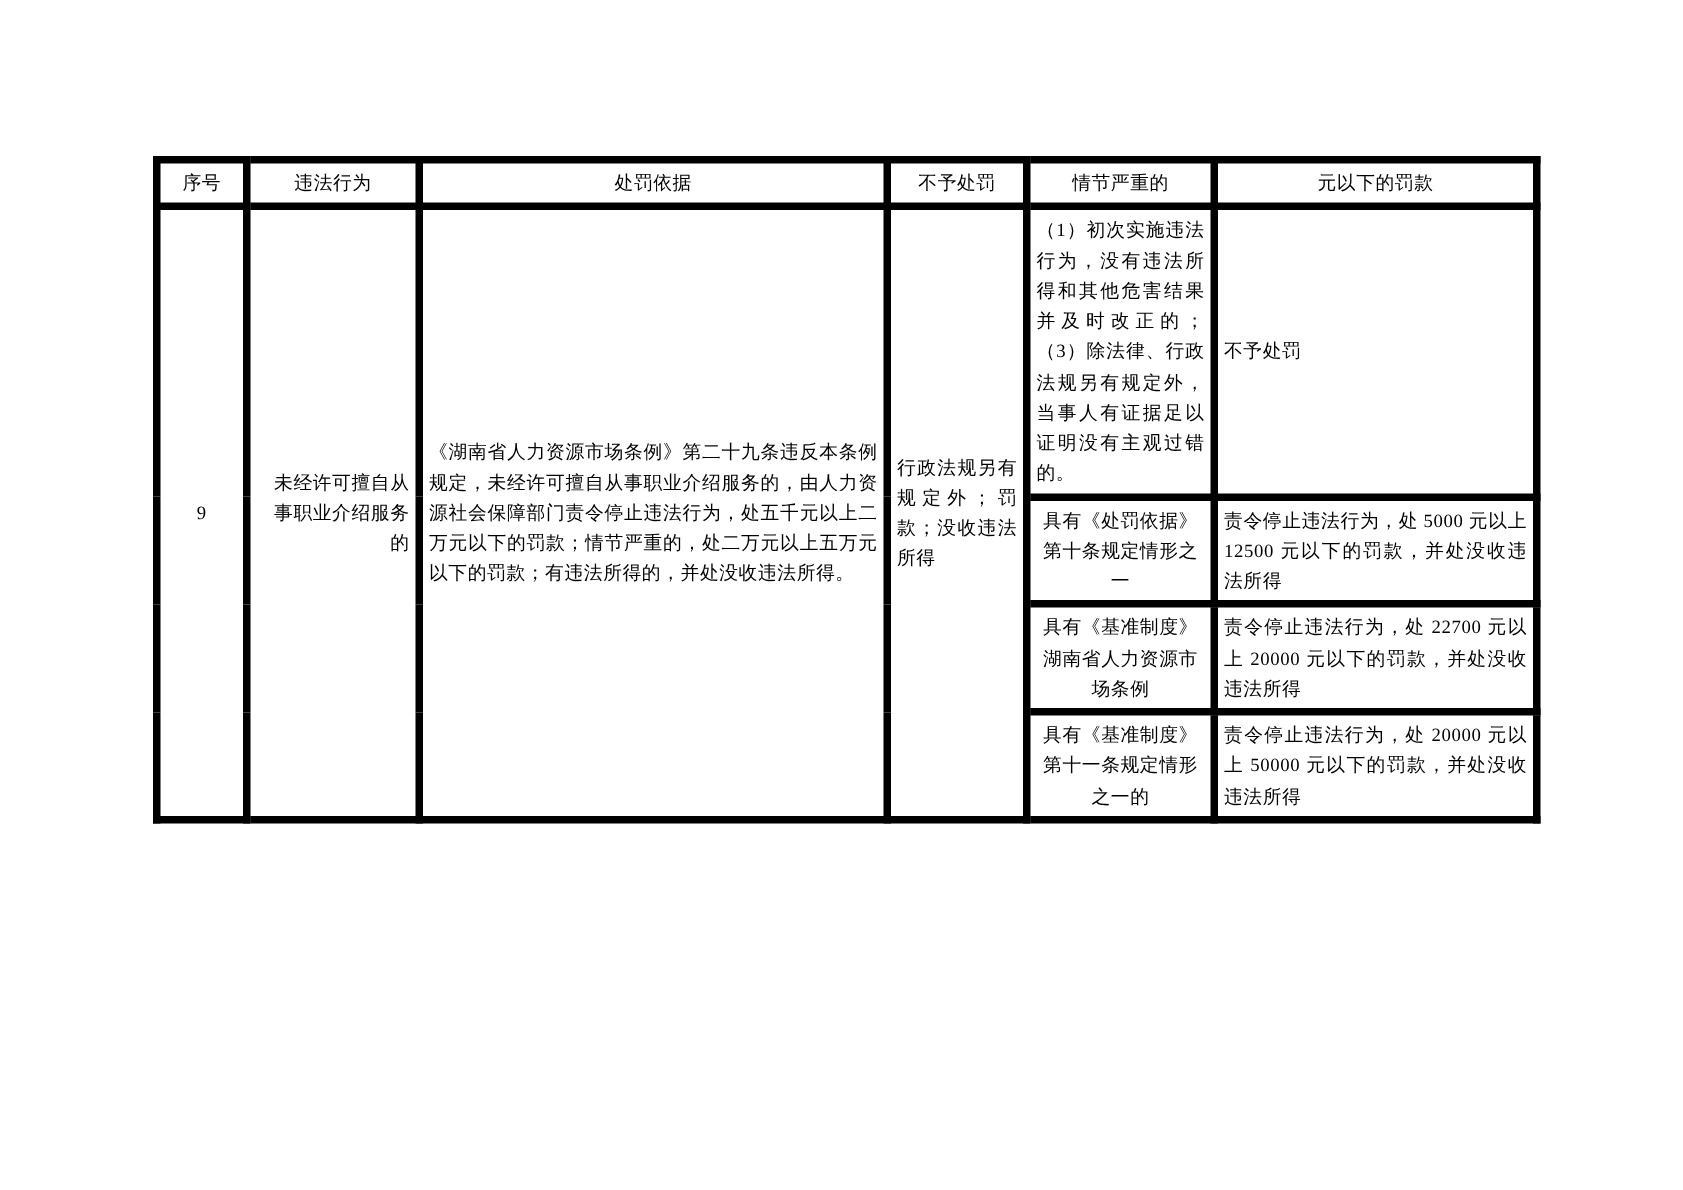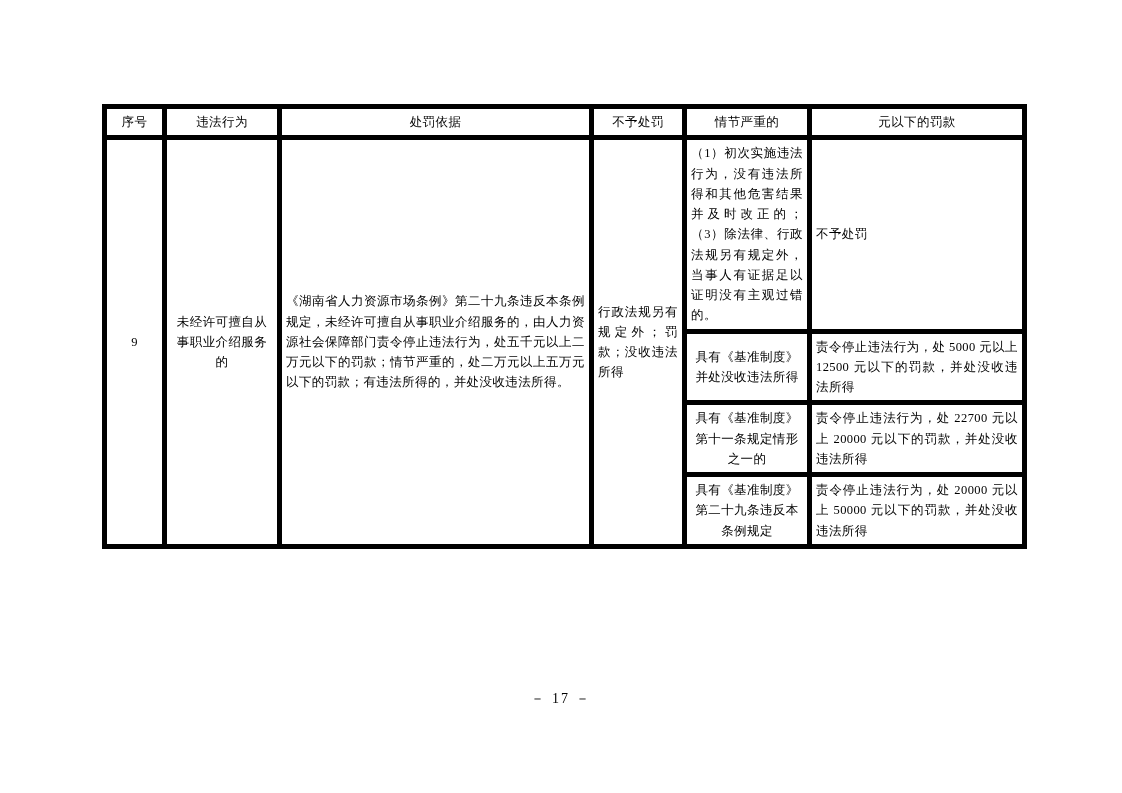--- a/index.html
+++ b/index.html
@@ -53,21 +53,21 @@
   .col-basis { width: 312px; }
   .col-type  { width: 93px; }
   .col-case  { width: 125px; }
   .col-std   { width: 215px; }
 
   td.c-no {
     text-align: center;
     font-size: 13px;
   }
   td.c-act {
-    text-align: center;
+    text-align: right;
     font-size: 12.5px;
     line-height: 1.75;
   }
   td.c-basis {
     text-align: justify;
     text-justify: inter-ideograph;
     font-size: 12.5px;
     line-height: 1.95;
     padding: 4px 8px;
   }
@@ -142,30 +142,29 @@
       <tbody>
         <tr class="row-h1">
           <td class="c-no" rowspan="4">9</td>
           <td class="c-act" rowspan="4">未经许可擅自从事职业介绍服务的</td>
           <td class="c-basis" rowspan="4">《湖南省人力资源市场条例》第二十九条违反本条例规定，未经许可擅自从事职业介绍服务的，由人力资源社会保障部门责令停止违法行为，处五千元以上二万元以下的罚款；情节严重的，处二万元以上五万元以下的罚款；有违法所得的，并处没收违法所得。</td>
           <td class="c-type" rowspan="4">行政法规另有规定外；罚款；没收违法所得</td>
           <td class="c-case">（1）初次实施违法行为，没有违法所得和其他危害结果并及时改正的；（3）除法律、行政法规另有规定外，当事人有证据足以证明没有主观过错的。</td>
           <td class="c-std">不予处罚</td>
         </tr>
         <tr class="row-h2">
-          <td class="c-case center">具有《基准制度》并处没收违法所得</td>
+          <td class="c-case center">具有《处罚依据》第十条规定情形之一</td>
           <td class="c-std justify">责令停止违法行为，处 5000 元以上 12500 元以下的罚款，并处没收违法所得</td>
         </tr>
         <tr class="row-h3">
-          <td class="c-case center">具有《基准制度》第十一条规定情形之一的</td>
+          <td class="c-case center">具有《基准制度》湖南省人力资源市场条例</td>
           <td class="c-std justify">责令停止违法行为，处 22700 元以上 20000 元以下的罚款，并处没收违法所得</td>
         </tr>
         <tr class="row-h4">
-          <td class="c-case center">具有《基准制度》第二十九条违反本条例规定</td>
+          <td class="c-case center">具有《基准制度》第十一条规定情形之一的</td>
           <td class="c-std justify">责令停止违法行为，处 20000 元以上 50000 元以下的罚款，并处没收违法所得</td>
         </tr>
       </tbody>
     </table>
   </div>
 
-  <div class="footer">－ 17 －</div>
 
 </div>
 
 </body></html>

